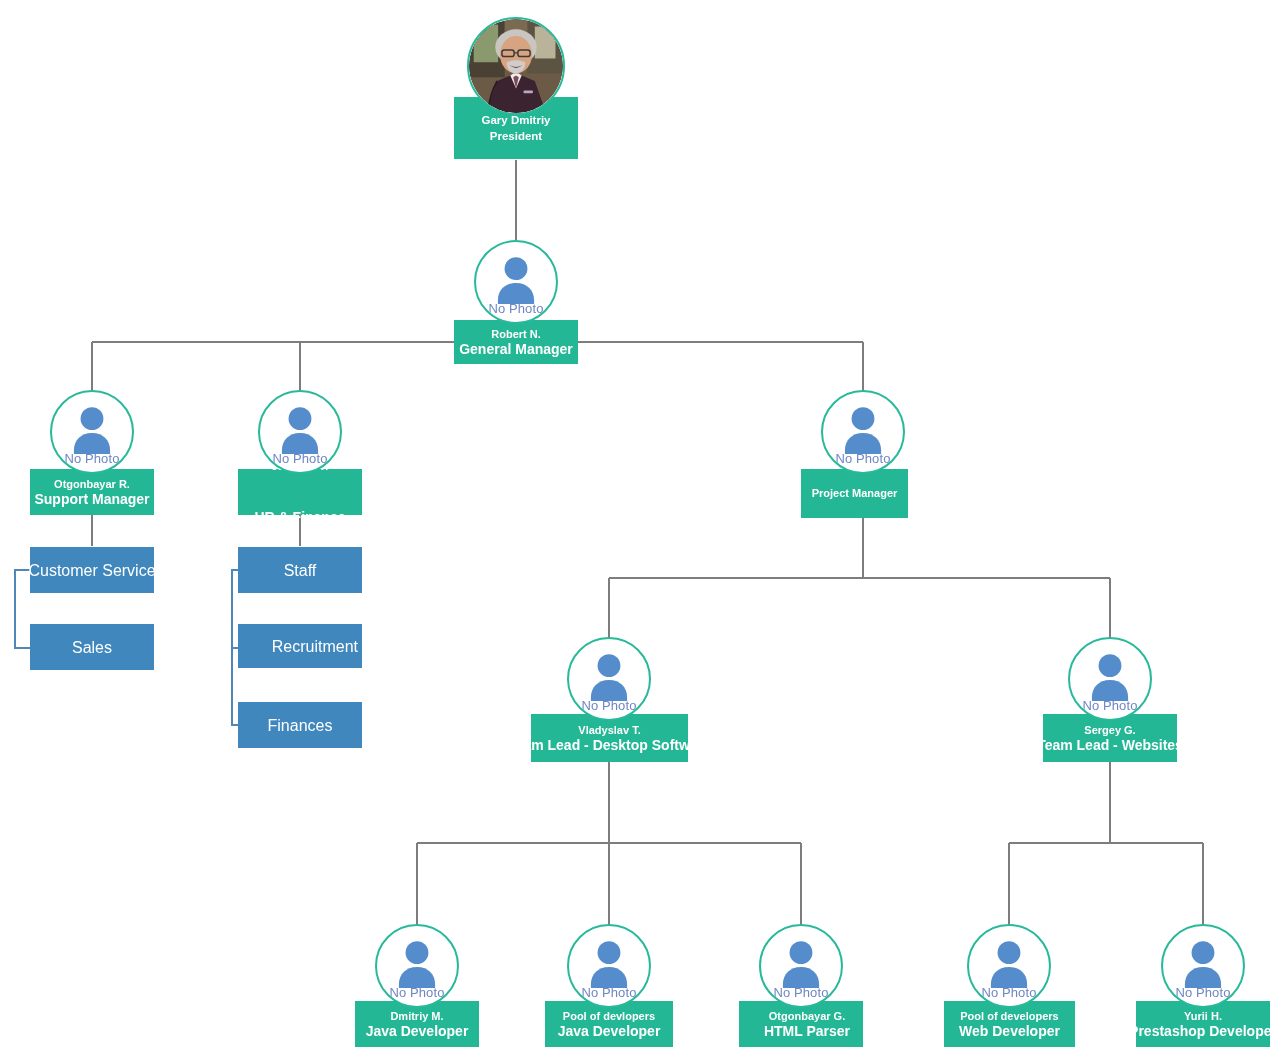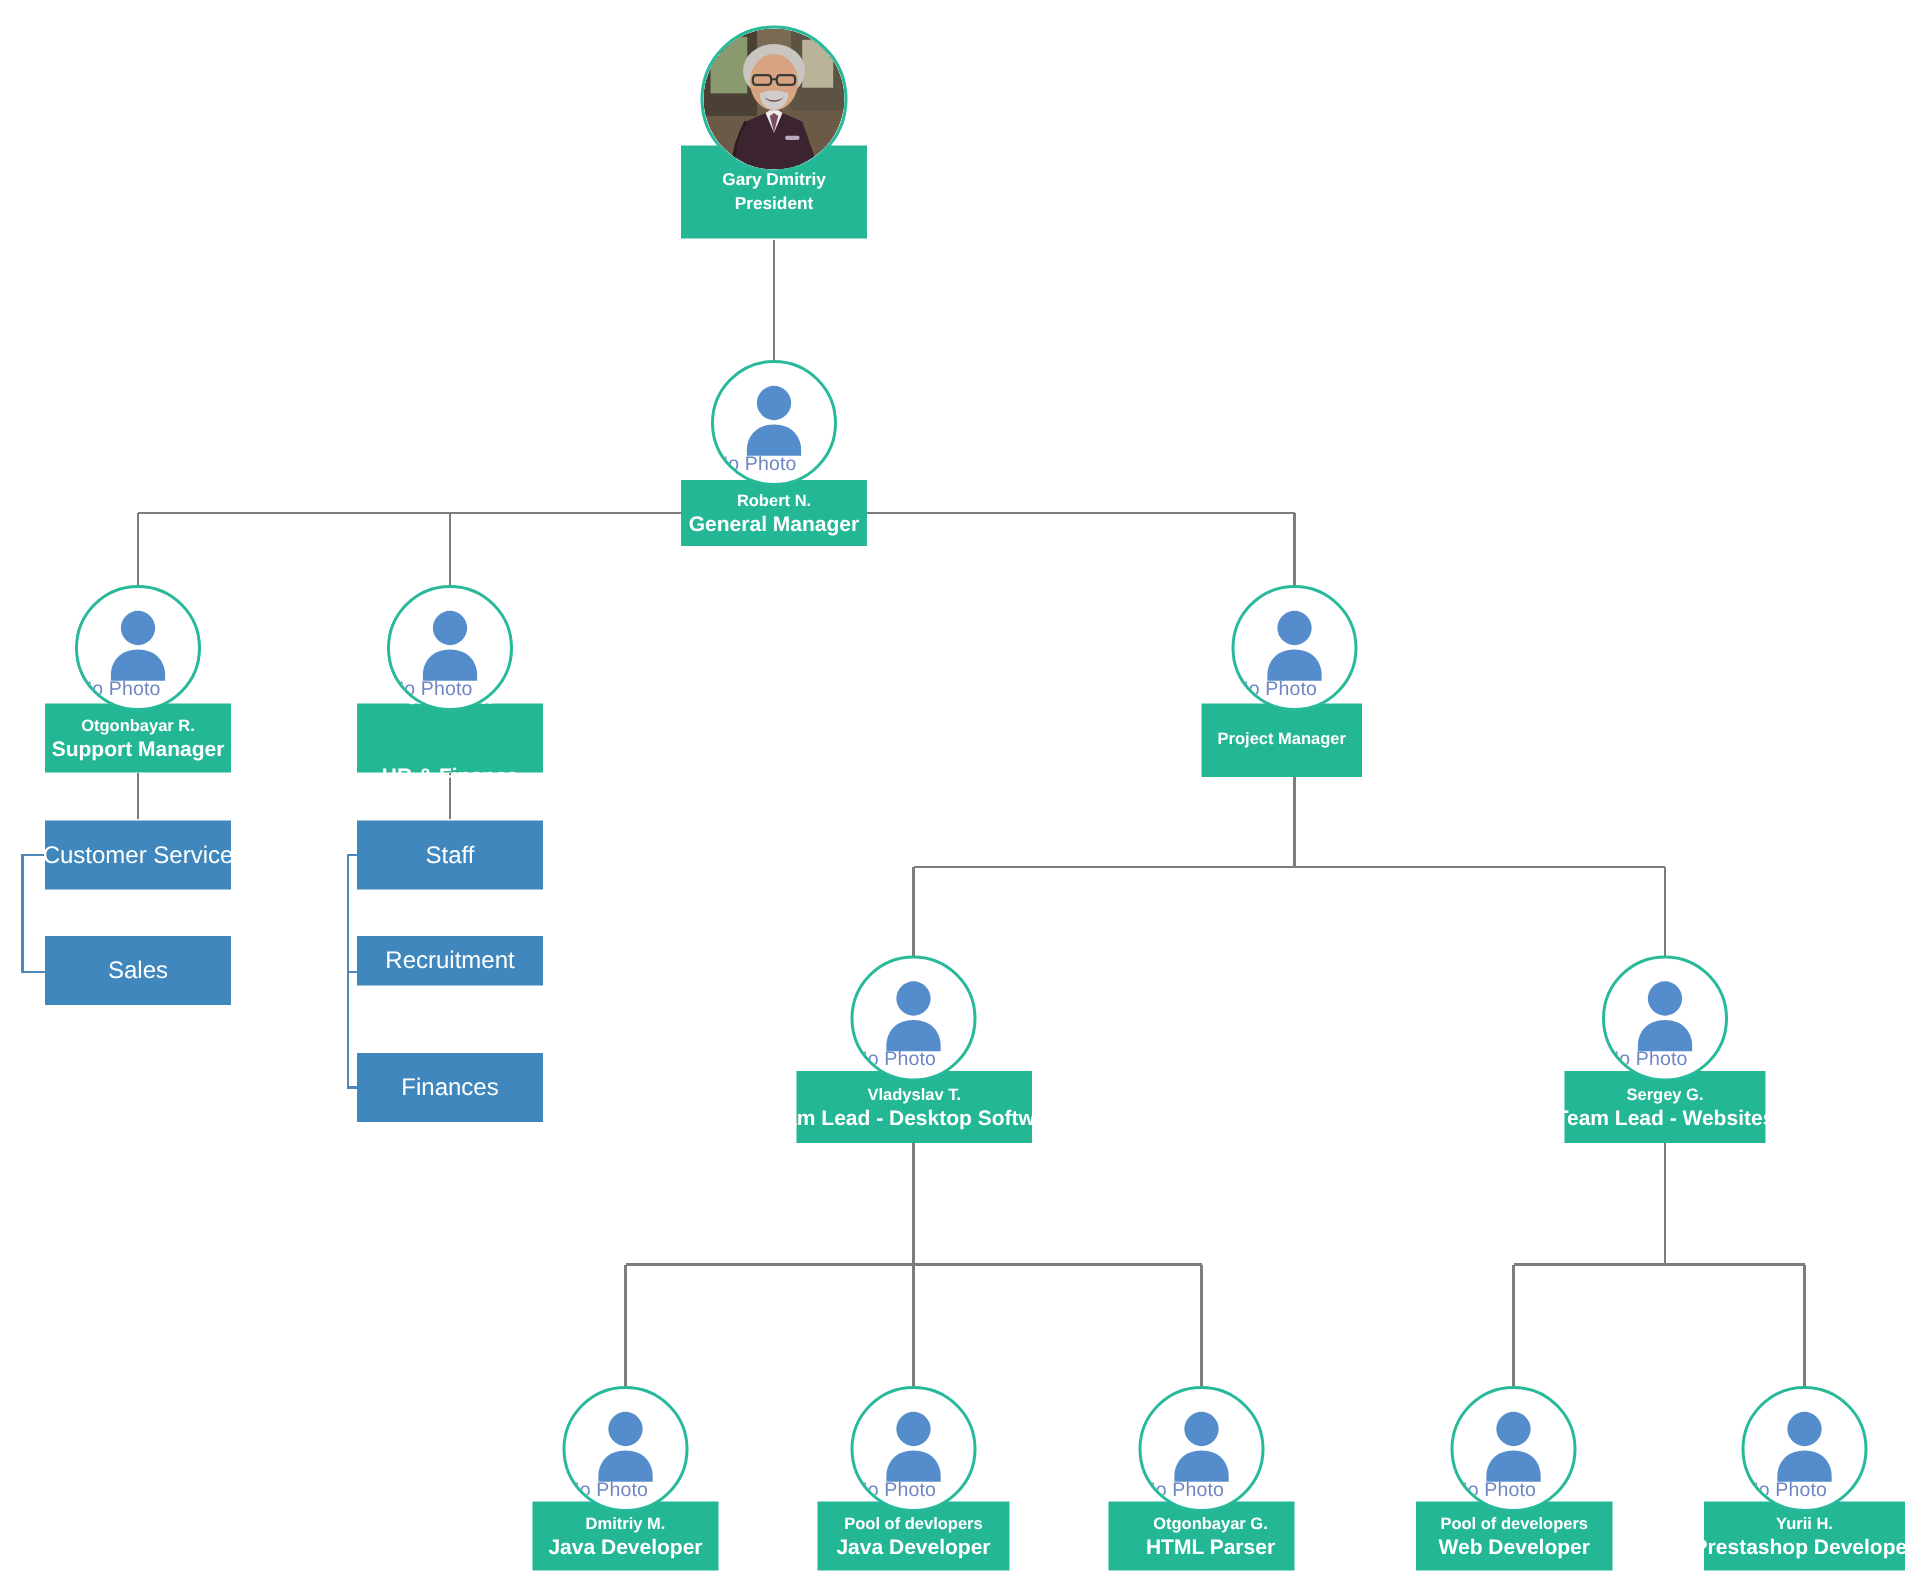--- a/index.html
+++ b/index.html
@@ -42,21 +42,21 @@
   }
   .avatar-silhouette {
     position: absolute;
     left: 0; top: 0; right: 0; bottom: 0;
   }
   .avatar-nophoto-label {
     position: absolute;
     left: 0;
     right: 0;
     bottom: 6px;
-    text-align: left;
+    text-align: center;
     color: #6e86c4;
     font-size: 13px;
     line-height: 14px;
     letter-spacing: 0.1px;
     z-index: 4;
   }
   .avatar-photo {
     position: absolute;
     left: 0; top: 0; right: 0; bottom: 0;
     border-radius: 50%;
@@ -229,21 +229,21 @@
     </div>
     <div class="box green" style="left:238px; top:469px; width:124px; height:46px;gap:36px;">
       <div class="line1">Jacques V.</div>
       <div class="line2">HR &amp; Finance</div>
     </div>
   </div>
 
   <div class="box blue dept" style="left:238px; top:547px; width:124px; height:46px;">
     <div class="line1">Staff</div>
   </div>
-  <div class="box blue dept" style="left:238px; top:624px; width:124px; height:33px;">
+  <div class="box blue dept" style="left:238px; top:624px; width:124px; height:44px;align-items:flex-end;">
     <div class="line1">Recruitment</div>
   </div>
   <div class="box blue dept" style="left:238px; top:702px; width:124px; height:46px;">
     <div class="line1">Finances</div>
   </div>
 
   <div class="node">
     <div class="avatar" style="left:821px; top:390px; width:84px; height:84px;">
       <svg class="avatar-silhouette" viewBox="0 0 84 84" xmlns="http://www.w3.org/2000/svg">
         <circle cx="42" cy="28" r="12" fill="#558ccb"></circle>

